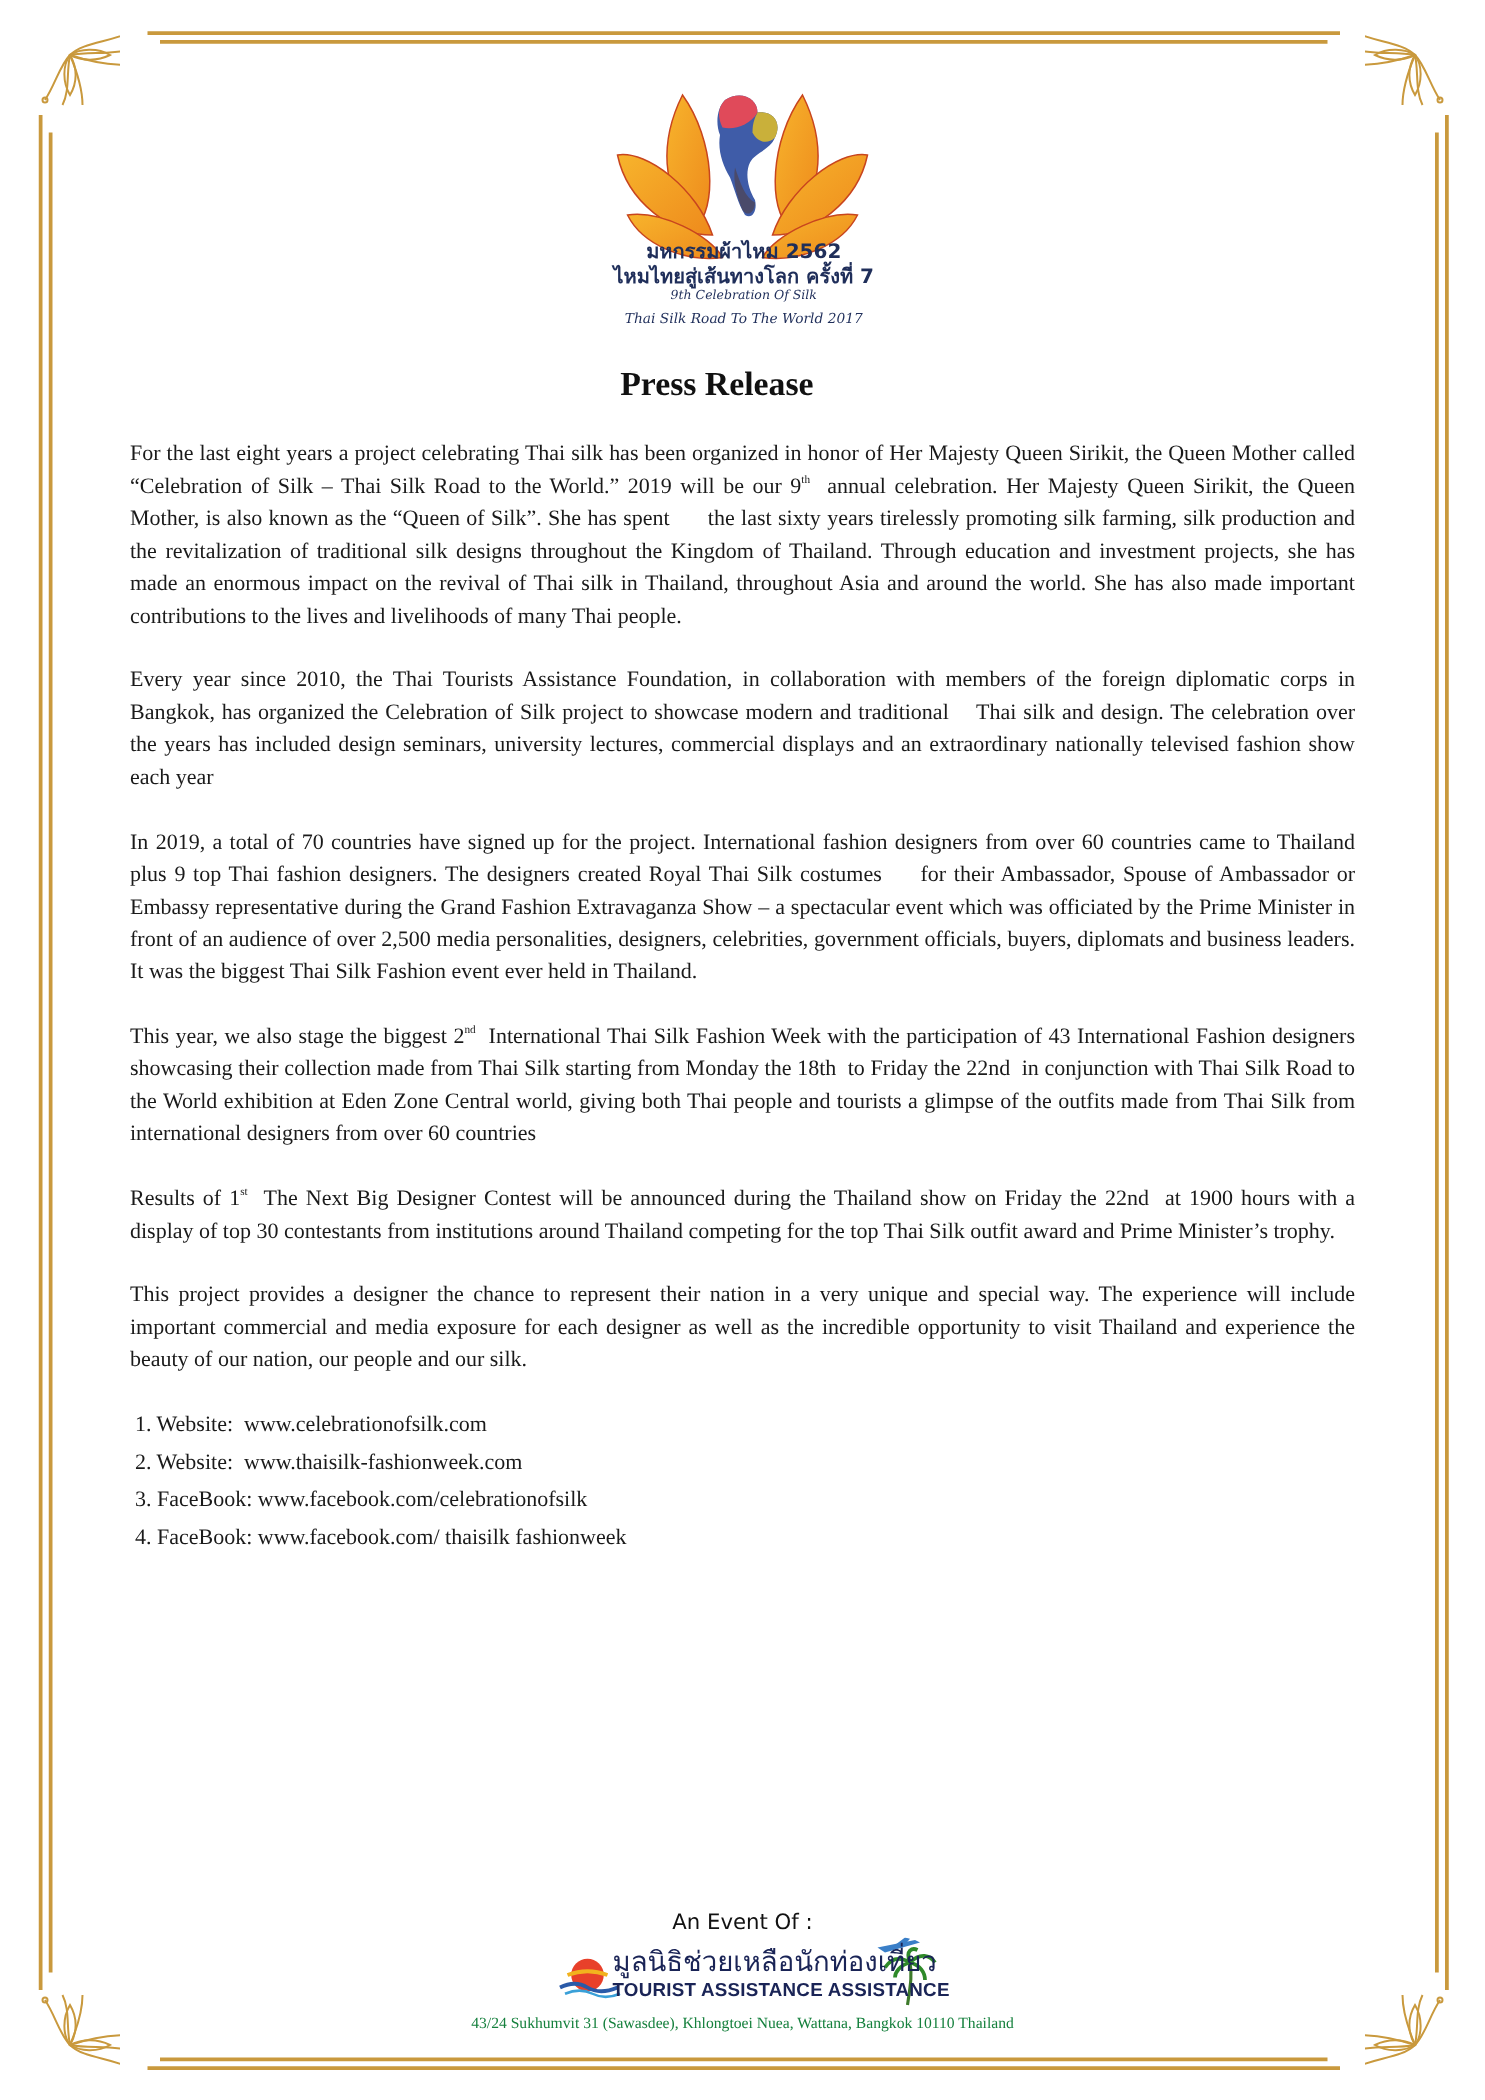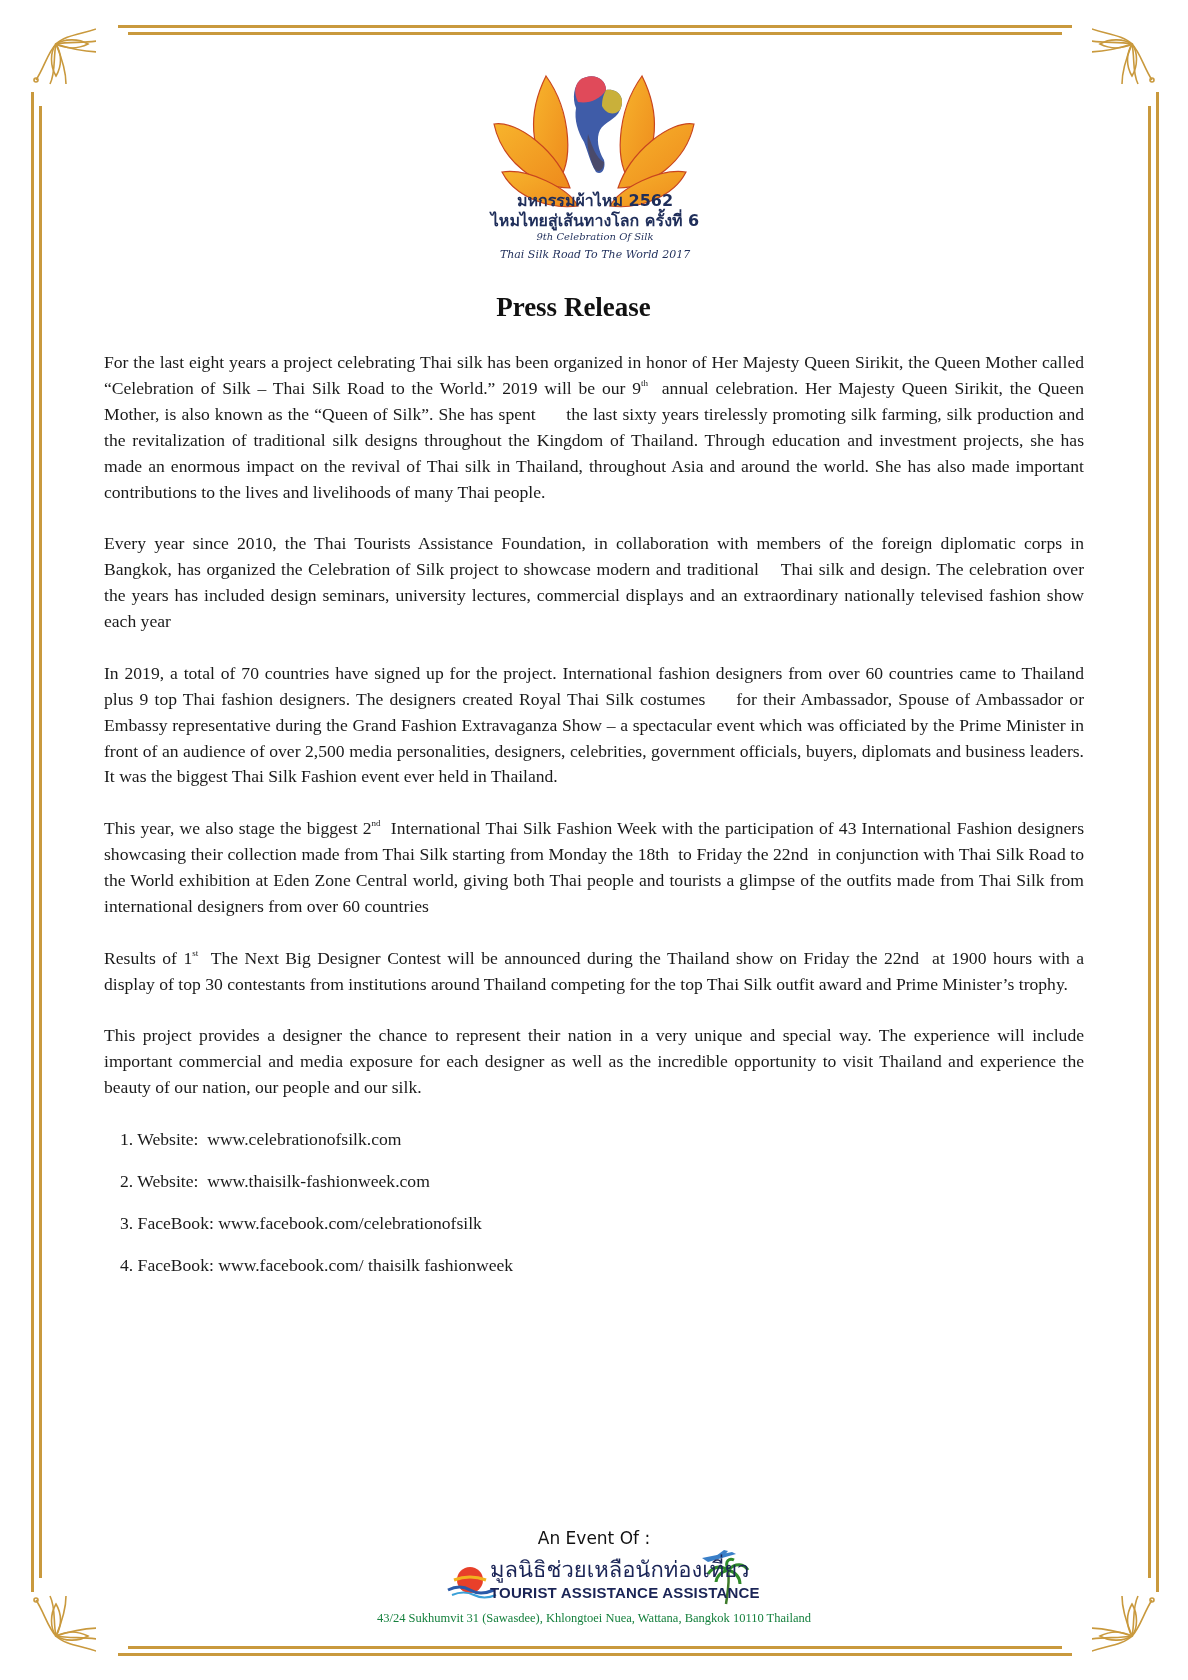--- a/index.html
+++ b/index.html
@@ -12,21 +12,21 @@
   .logo-thai2 { top: 208px; font-family: "DejaVu Sans", sans-serif; font-weight: bold; font-size: 16px; }
   .logo-en1 { top: 231px; font-family: "DejaVu Serif", serif; font-style: italic; font-size: 10px; }
   .logo-en2 { top: 248px; font-family: "DejaVu Serif", serif; font-style: italic; font-size: 11px; }
   .title { position: absolute; left: 0; width: 1147px; top: 292px; text-align: center;
            font-family: "Liberation Serif", serif; font-weight: bold; font-size: 27px; color: #111; }
   .body-text { position: absolute; left: 104px; width: 980px; top: 350px;
                font-family: "Liberation Serif", serif; font-size: 17.6px; line-height: 25.9px; color: #1a1a1a; }
   .body-text p { margin: 0 0 25.9px 0; text-align: justify; }
   .body-text sup { font-size: 9px; vertical-align: 8px; line-height: 0; }
   .links { margin: 0; padding: 0; list-style: none; }
-  .links li { margin: 16px; }
+  .links li { margin: 4px; }
   .footer-label { position: absolute; left: 0; width: 1188px; top: 1528px; text-align: center;
                   font-family: "DejaVu Sans", sans-serif; font-size: 17px; color: #111; }
   .footer-logo { position: absolute; left: 440px; top: 1550px; width: 320px; height: 56px; }
   .footer-thai { position: absolute; left: 490px; top: 1552px; font-family: "DejaVu Sans", sans-serif;
                  font-size: 22px; color: #1a2456; }
   .footer-en { position: absolute; left: 490px; top: 1584px; font-family: "Liberation Sans", sans-serif;
                font-weight: bold; font-size: 15px; color: #1a2456; letter-spacing: 0.2px; }
   .footer-addr { position: absolute; left: 0; width: 1188px; top: 1611px; text-align: center;
                  font-family: "Liberation Serif", serif; font-size: 12.5px; color: #15803d; }
 </style>
@@ -118,21 +118,21 @@
       <path d="M14 100 C40 96, 80 116, 90 134 C60 138, 26 124, 14 100 Z"></path>
       <path d="M198 100 C172 96, 132 116, 122 134 C152 138, 186 124, 198 100 Z"></path>
     </g>
 
     <path d="M92 8 C104 0, 118 6, 118 18 C130 16, 138 26, 132 38 C128 48, 116 50, 112 58 C108 66, 110 78, 116 88 C118 96, 114 104, 108 100 C102 90, 100 80, 96 70 C90 60, 86 48, 88 36 C84 26, 86 14, 92 8 Z" fill="#3f5ca8"></path>
     <path d="M92 8 C104 0, 118 6, 118 18 C112 28, 100 32, 90 30 C86 22, 86 14, 92 8 Z" fill="#e04a5a"></path>
     <path d="M118 18 C130 16, 138 26, 132 38 C126 44, 118 42, 114 34 C114 26, 116 22, 118 18 Z" fill="#c9b03a"></path>
     <path d="M100 62 C104 74, 108 86, 116 90 C116 98, 110 102, 106 96 C102 86, 98 74, 100 62 Z" fill="#4a4a6a"></path>
   </svg>
   <div class="logo-text logo-thai1">มหกรรมผ้าไหม 2562</div>
-  <div class="logo-text logo-thai2">ไหมไทยสู่เส้นทางโลก ครั้งที่ 6</div>
+  <div class="logo-text logo-thai2">ไหมไทยสู่เส้นทางโลก ครั้งที่ 7</div>
   <div class="logo-text logo-en1">9th Celebration Of Silk</div>
   <div class="logo-text logo-en2">Thai Silk Road To The World 2017</div>
 </div>
 
 <div class="title">Press Release</div>
 
 <div class="body-text">
   <p><span>For the last eight years a project celebrating Thai silk has been organized in honor of Her Majesty Queen Sirikit, the Queen Mother called “Celebration of Silk – Thai Silk Road to the World.” 2019 will be our 9</span><sup>th</sup><span style="white-space:pre-wrap;">  annual celebration. Her Majesty Queen Sirikit, the Queen Mother, is also known as the “Queen of Silk”. She has spent      the last sixty years tirelessly promoting silk farming, silk production and the revitalization of traditional silk designs throughout the Kingdom of Thailand. Through education and investment projects, she has made an enormous impact on the revival of Thai silk in Thailand, throughout Asia and around the world. She has also made important contributions to the lives and livelihoods of many Thai people.</span></p>
   <p style="white-space:pre-wrap;">Every year since 2010, the Thai Tourists Assistance Foundation, in collaboration with members of the foreign diplomatic corps in Bangkok, has organized the Celebration of Silk project to showcase modern and traditional    Thai silk and design. The celebration over the years has included design seminars, university lectures, commercial displays and an extraordinary nationally televised fashion show each year</p>
   <p style="white-space:pre-wrap;">In 2019, a total of 70 countries have signed up for the project. International fashion designers from over 60 countries came to Thailand plus 9 top Thai fashion designers. The designers created Royal Thai Silk costumes     for their Ambassador, Spouse of Ambassador or Embassy representative during the Grand Fashion Extravaganza Show – a spectacular event which was officiated by the Prime Minister in front of an audience of over 2,500 media personalities, designers, celebrities, government officials, buyers, diplomats and business leaders. It was the biggest Thai Silk Fashion event ever held in Thailand.</p>

